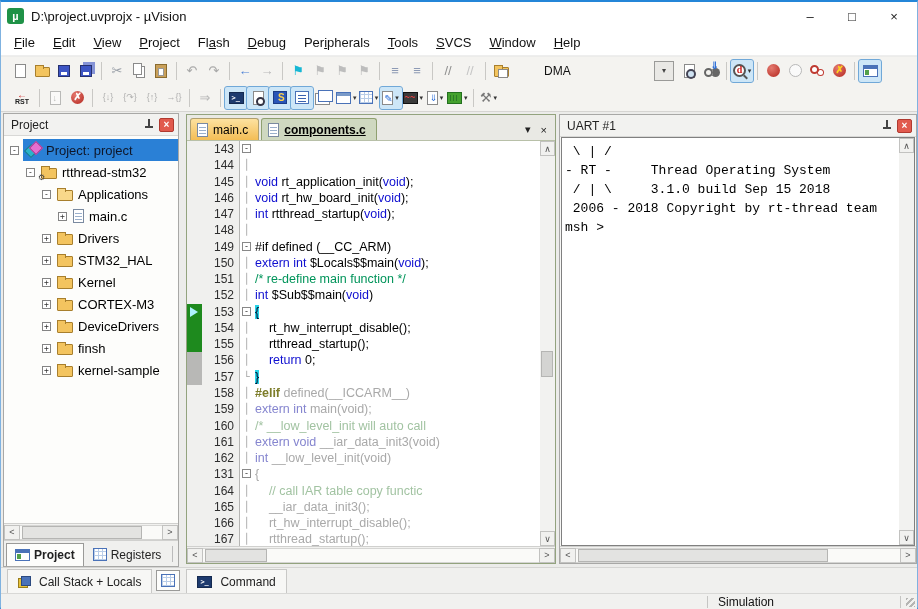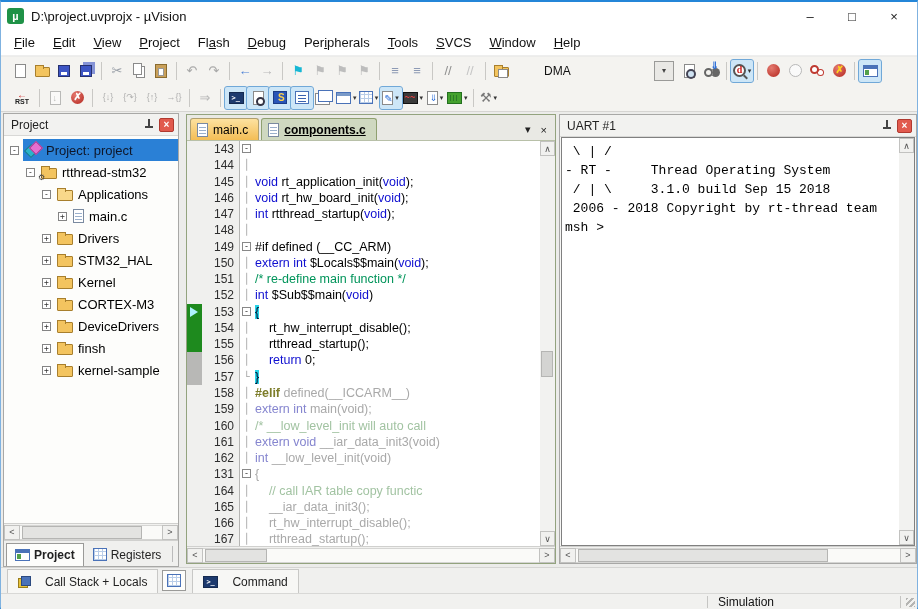--- a/index.html
+++ b/index.html
@@ -138,21 +138,21 @@
   .br{background:#27d4e8;color:#002;}
   .itx{color:#a9a9a9;}.ikw{color:#8585cf;}.icm{color:#a2c3a2;}.ipp{color:#7d7d2a;font-weight:bold;}
   #ed-vscroll{right:0;top:26px;bottom:17px;}
   #ed-hscroll{position:absolute;left:0;right:0;bottom:0;}
   
   #uart-panel{left:558px;top:112px;width:358px;height:450px;display:flex;flex-direction:column;}
   #uart-body{flex:1;position:relative;margin:0 1px;border:1px solid #808080;background:#fff;overflow:hidden;}
   #uart-text{position:absolute;left:3px;top:4px;right:16px;font:13px/19px "Liberation Mono",monospace;color:#000;white-space:pre;}
   
   #bottomrow{position:absolute;left:0;top:565px;right:0;height:26px;background:#f0f0ee;border-top:1px solid #d5d5d3;display:flex;align-items:flex-end;}
-  .btab{height:24px;display:flex;align-items:center;gap:14px;padding:0 10px;font-size:12px;color:#222;background:#f7f7f5;border:1px solid #c8c8c6;border-bottom:none;margin-left:6px;}
+  .btab{height:24px;display:flex;align-items:center;gap:8px;padding:0 10px;font-size:12px;color:#222;background:#f7f7f5;border:1px solid #c8c8c6;border-bottom:none;margin-left:6px;}
   .bmembtn{width:24px;height:21px;background:#fdfdfb;border:1px solid #9a9a98;display:flex;align-items:center;justify-content:center;margin-left:4px;margin-bottom:2px;}
   #statusbar{position:absolute;left:0;top:591px;right:0;height:16px;background:#f1f1ef;border-top:1px solid #d8d8d6;display:flex;align-items:center;font-size:12px;color:#111;}
   .st-sep{width:1px;height:12px;background:#c5c5c3;}
   #st-sim{width:192px;padding-left:10px;}
   #grip{width:16px;height:100%;position:relative;}
   #grip::after{content:"";position:absolute;right:2px;bottom:2px;width:9px;height:9px;background:repeating-linear-gradient(135deg,#b5b5b3 0 2px,transparent 2px 4px);}
 </style>
 </head>
 <body>
 

